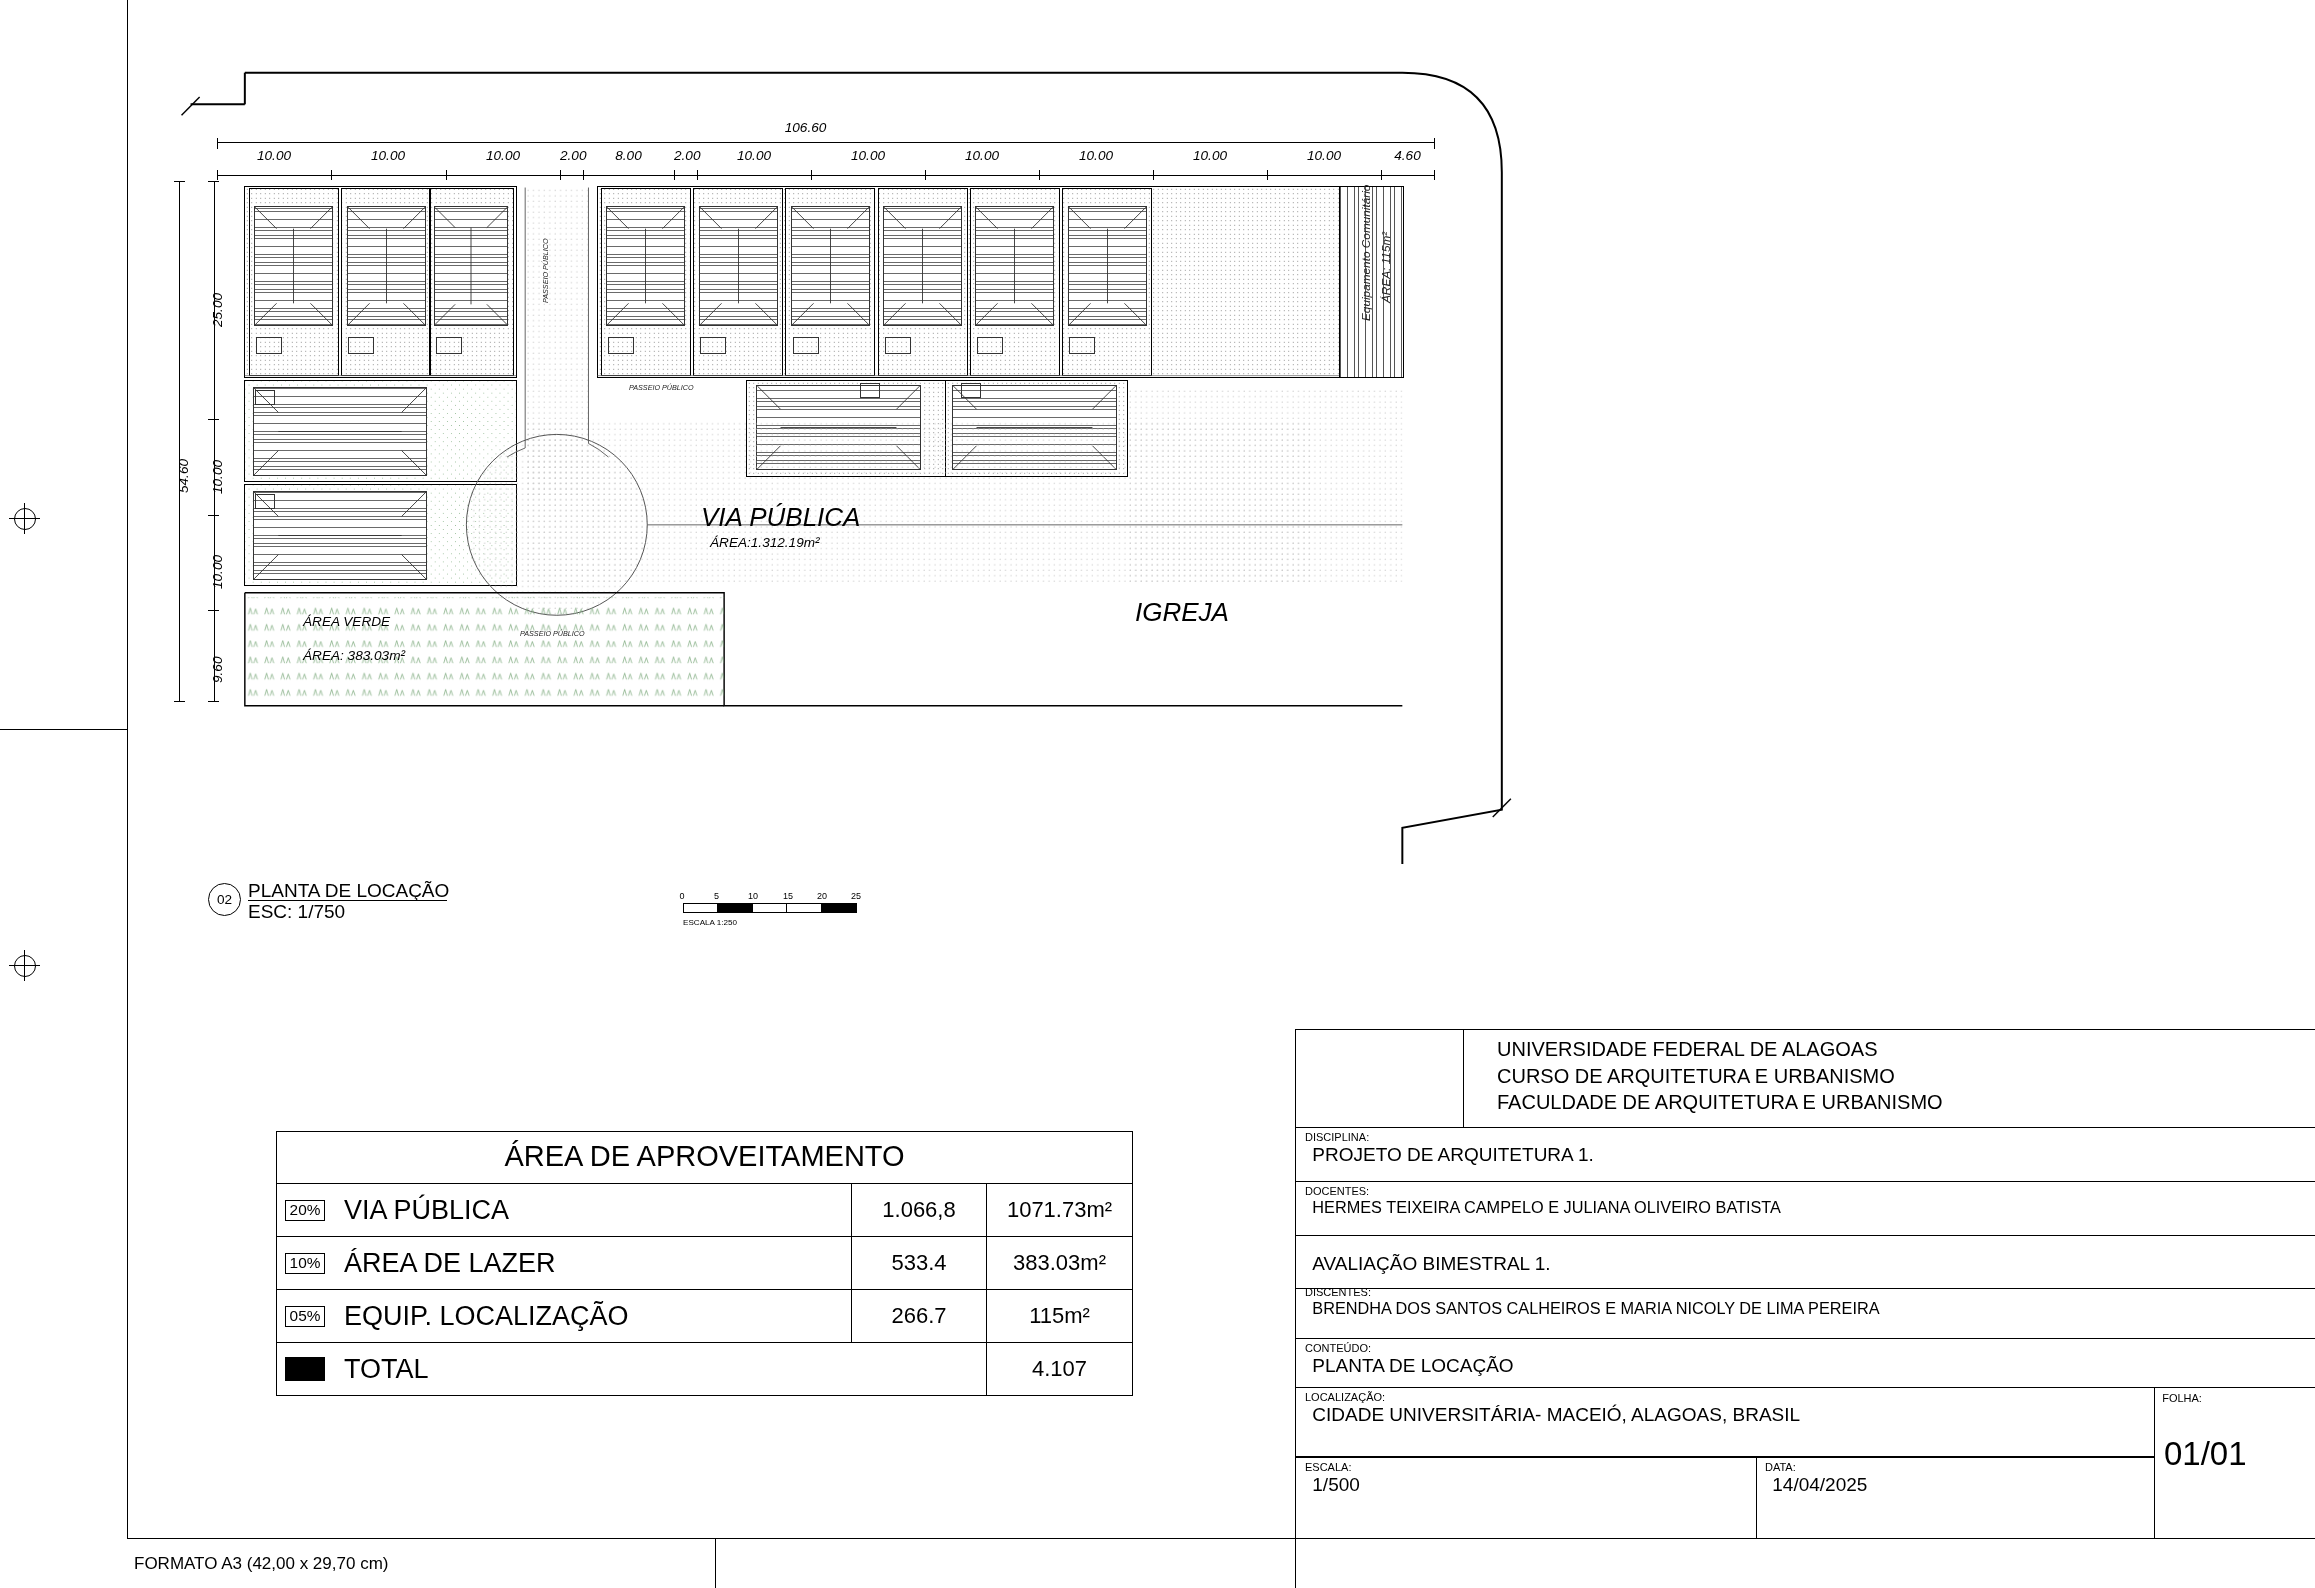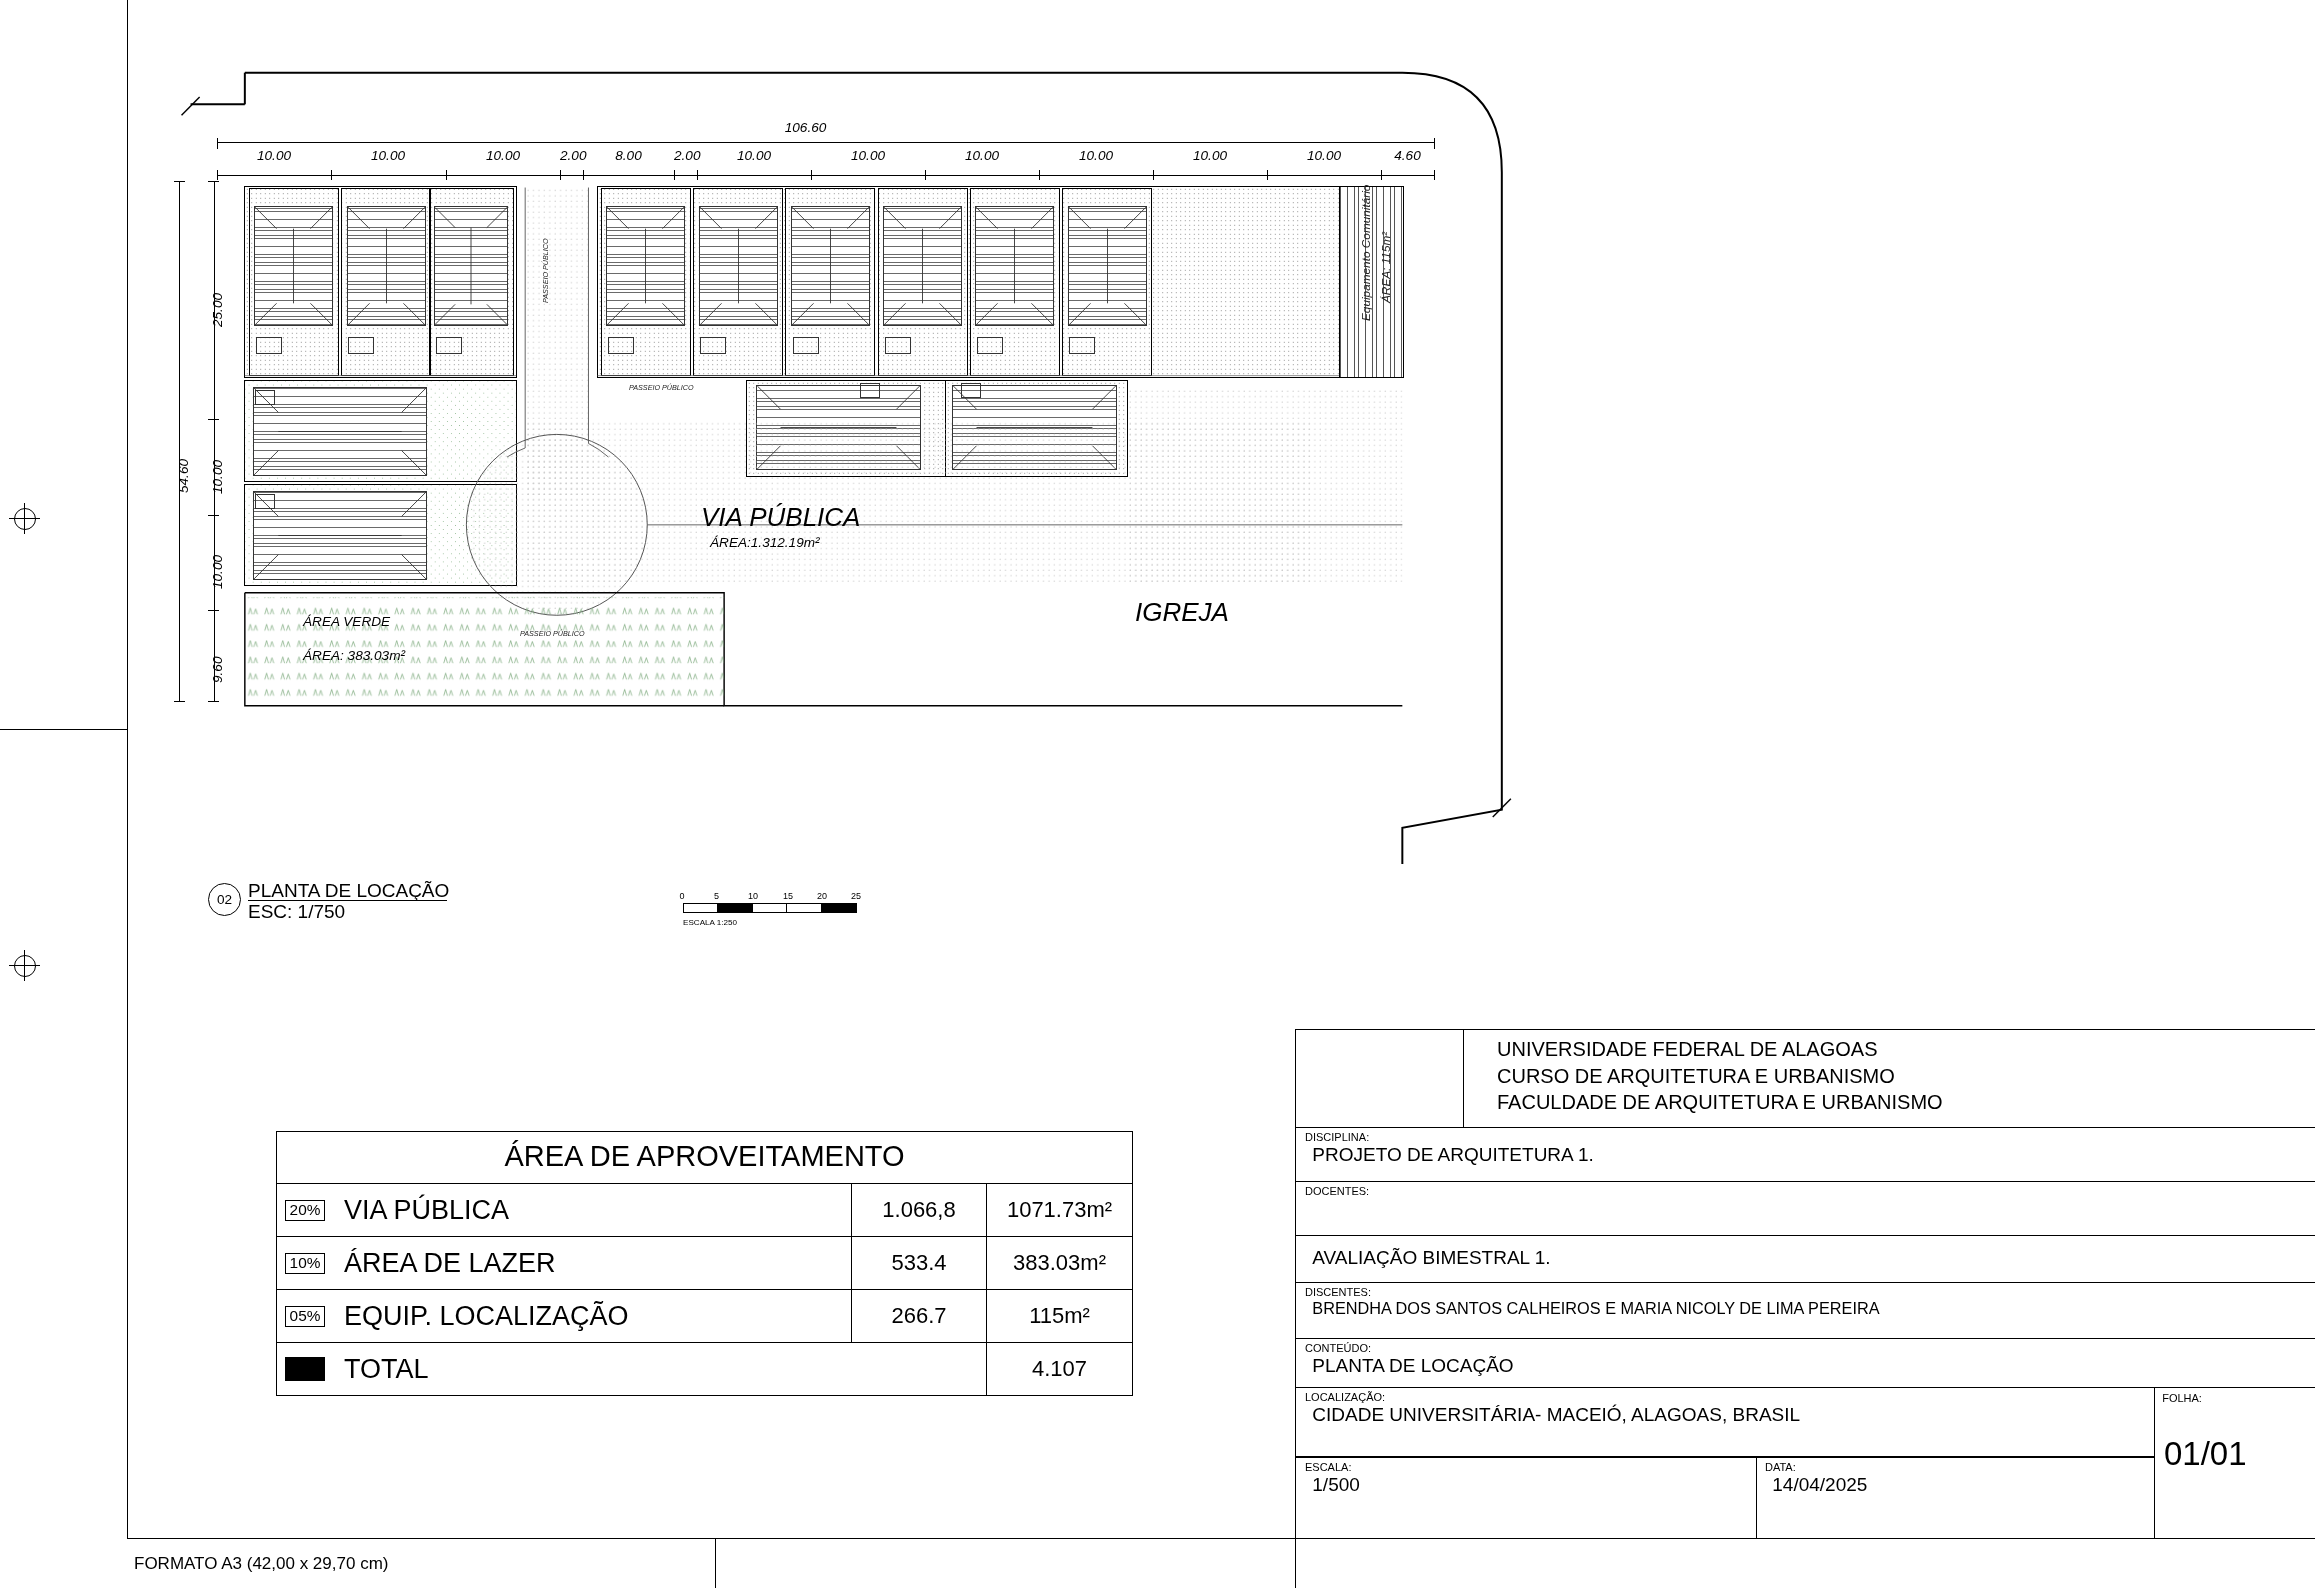--- a/index.html
+++ b/index.html
@@ -536,23 +536,24 @@
     <div>FACULDADE DE ARQUITETURA E URBANISMO</div>
   </div>
 
   <div class="tb-band" style="top:98px; height:54px;">
     <div class="tb-lab">DISCIPLINA:</div>
     <div class="tb-val">PROJETO DE ARQUITETURA 1.</div>
   </div>
 
   <div class="tb-band" style="top:152px; height:54px;">
     <div class="tb-lab">DOCENTES:</div>
-  </div>
-
-  <div class="tb-band" style="top:206px; height:47px;">
+    <div class="tb-val" style="font-size:16.3px;">HERMES TEIXEIRA CAMPELO E JULIANA OLIVEIRO BATISTA</div>
+  </div>
+
+  <div class="tb-band" style="top:212px; height:47px;">
     <div class="tb-val" style="padding-top:11px;">AVALIAÇÃO BIMESTRAL 1.</div>
   </div>
 
   <div class="tb-band" style="top:253px; height:56px;">
     <div class="tb-lab">DISCENTES:</div>
     <div class="tb-val" style="font-size:16.3px;">BRENDHA DOS SANTOS CALHEIROS E MARIA NICOLY DE LIMA PEREIRA</div>
   </div>
 
   <div class="tb-band" style="top:309px; height:49px;">
     <div class="tb-lab">CONTEÚDO:</div>

